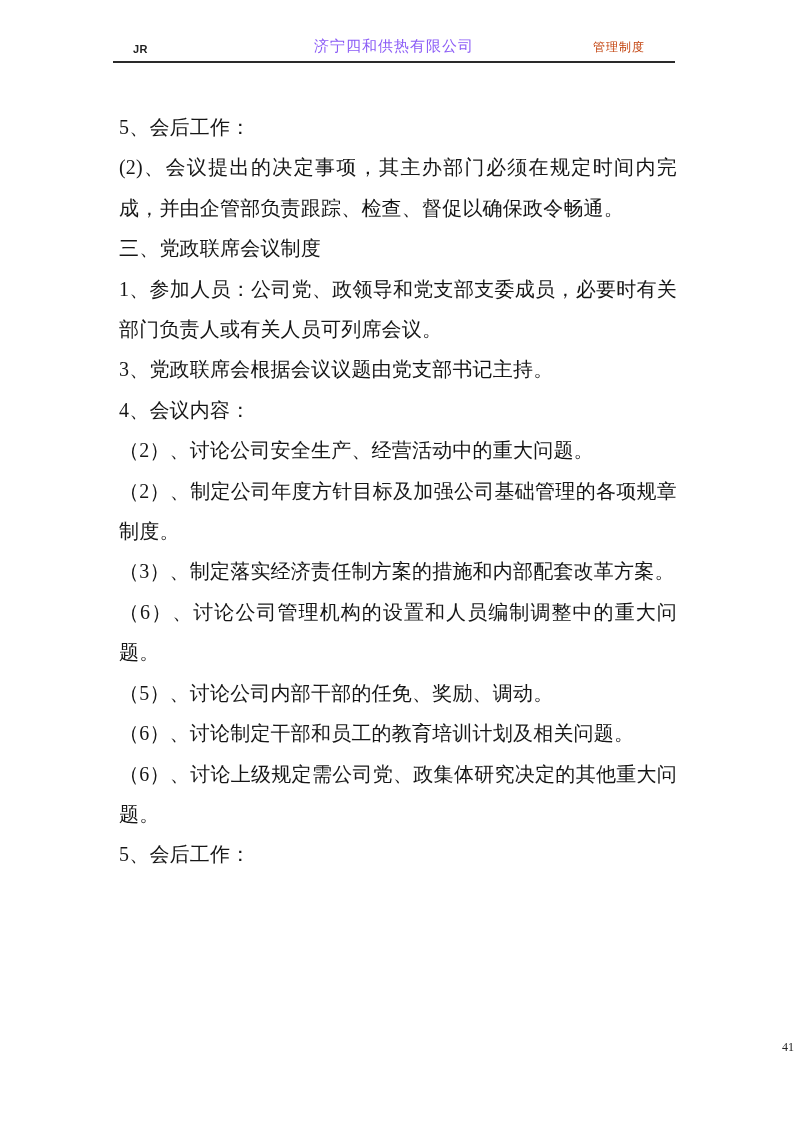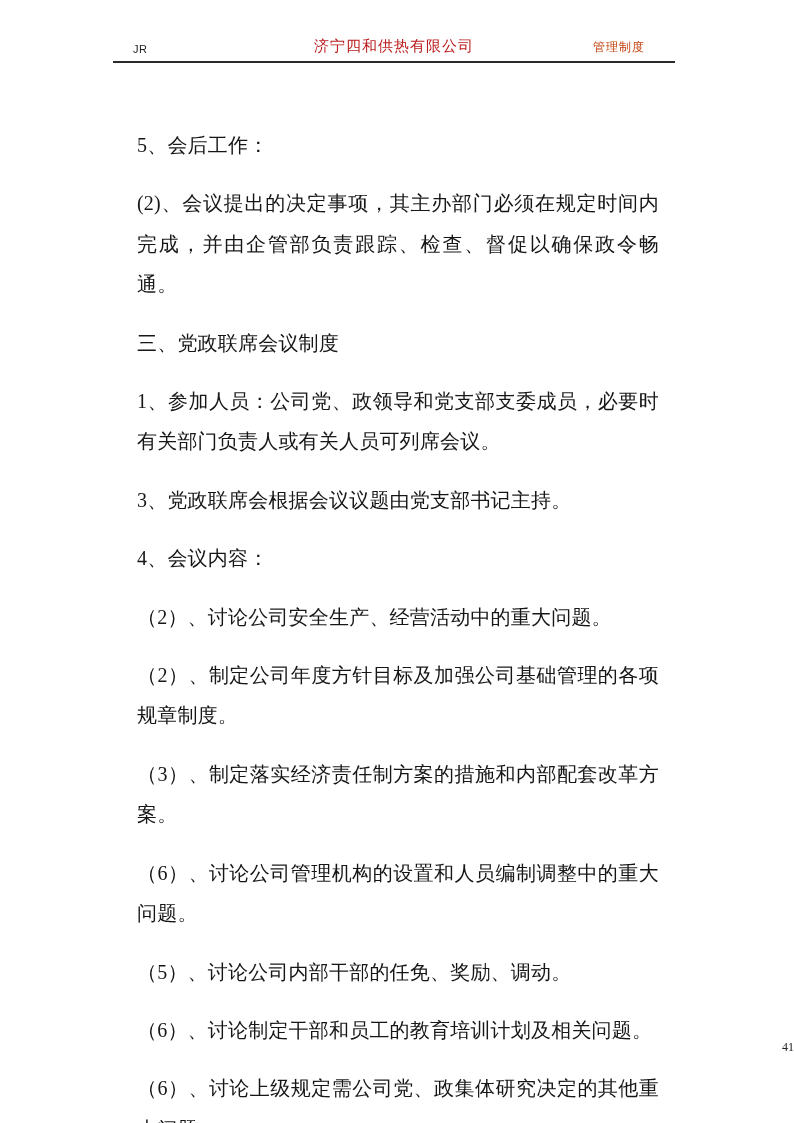--- a/index.html
+++ b/index.html
@@ -28,51 +28,51 @@
     border-bottom: 2px solid #2a2a2a;
     padding-bottom: 4px;
     box-sizing: border-box;
   }
   .header-logo {
     position: absolute;
     left: 20px;
     bottom: 6px;
     font-family: "Liberation Sans", "DejaVu Sans", sans-serif;
     font-size: 11px;
-    font-weight: 400;
+    font-weight: 700;
     color: #222;
     letter-spacing: 0.5px;
   }
   .header-company {
     position: absolute;
     left: 0;
     right: 0;
     bottom: 5px;
     text-align: center;
     font-size: 15px;
-    color: #b91c1c;
+    color: #8b5cf6;
     letter-spacing: 1px;
   }
   .header-doctype {
     position: absolute;
     right: 30px;
     bottom: 5px;
     font-size: 12px;
     color: #c2410c;
     letter-spacing: 1px;
   }
   
   .body-text {
     position: absolute;
     left: 119px;
     top: 107px;
     width: 558px;
   }
   .body-text p {
-    margin: 18px;
+    margin: 0;
     font-size: 20px;
     line-height: 40.4px;
     text-align: justify;
     text-justify: inter-character;
     letter-spacing: 0.2px;
     color: #161616;
   }
   
   .footer {
     position: absolute;

